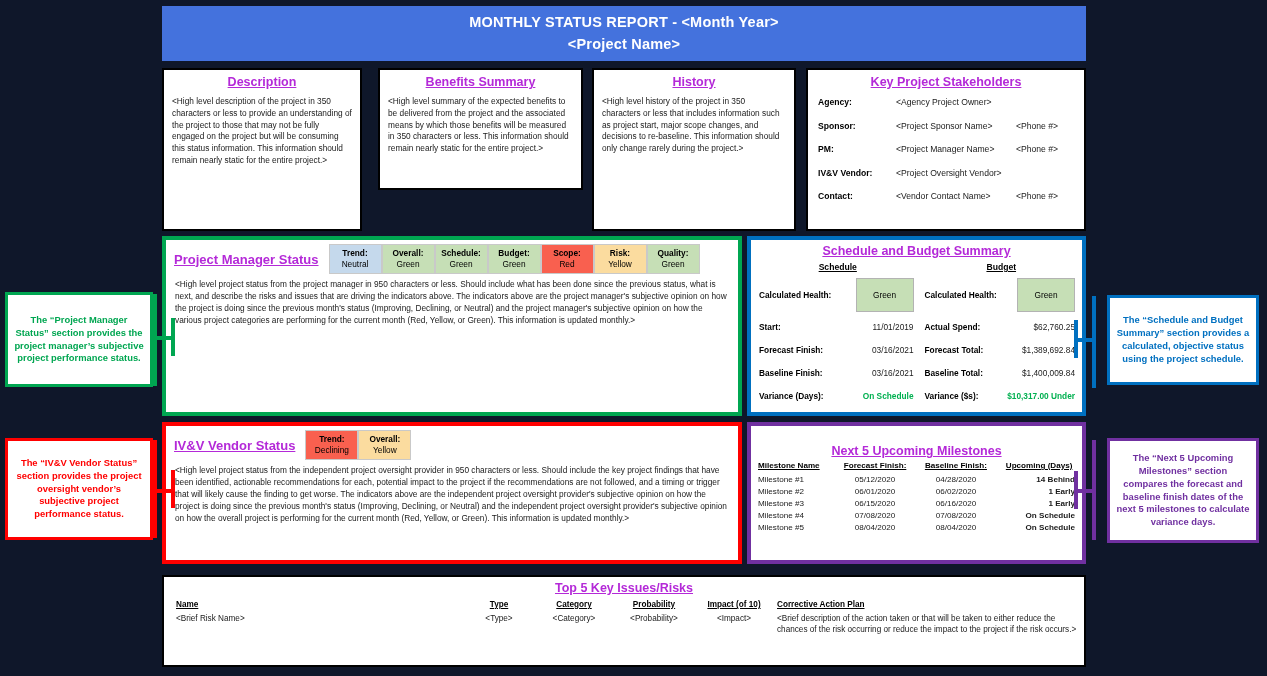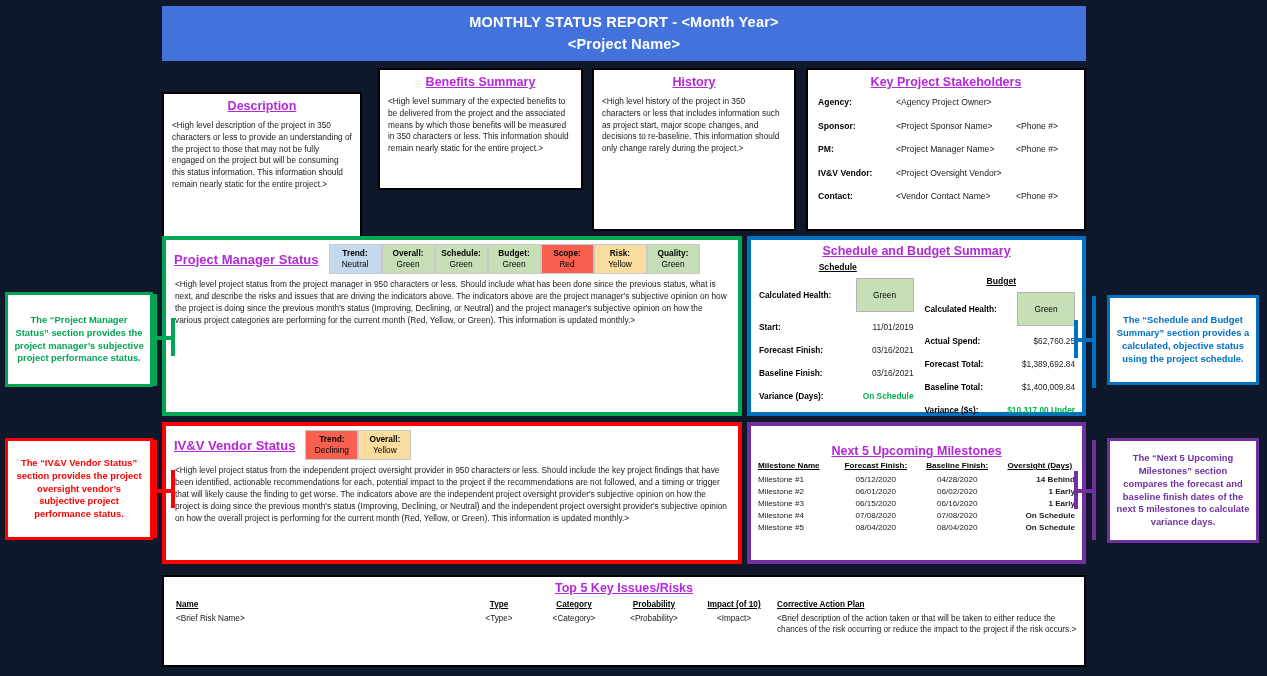--- a/index.html
+++ b/index.html
@@ -45,21 +45,21 @@
   }
   .panel-body {
     font-size: 8.3px;
     line-height: 1.42;
     color: #1a1a1a;
     padding: 7px 8px 0 8px;
     text-align: left;
   }
 
   
-  #box-description { left: 162px; top: 68px; width: 200px; height: 163px; margin-top: 24px; }
+  #box-description { left: 162px; top: 68px; width: 200px; height: 163px; }
   #box-benefits    { left: 378px; top: 68px; width: 205px; height: 122px; }
   #box-history     { left: 592px; top: 68px; width: 204px; height: 163px; }
   #box-stake       { left: 806px; top: 68px; width: 280px; height: 163px; }
 
   
   .stake-rows { padding: 8px 6px 0 10px; font-size: 8.6px; }
   .stake-row {
     display: flex; align-items: baseline;
     margin-bottom: 13.5px;
   }
@@ -142,21 +142,21 @@
   .sb-val { margin-left: auto; color: #1a1a1a; text-align: right; padding-right: 3px; }
   .sb-val.green { color: #00b050; font-weight: bold; }
   .health-chip {
     margin-left: auto; margin-right: 3px;
     background: #c6dfb6; border: 1px solid #b3b3b3;
     width: 58px; height: 34px;
     display: flex; align-items: center; justify-content: center;
     font-size: 8.3px; color: #000;
   }
   .sb-col.left { padding-left: 4px; }
-  .sb-col.right { padding-left: 8px; margin-top: 14px; }
+  .sb-col.right { padding-left: 8px; }
 
   
   #milestones {
     position: absolute;
     left: 747px; top: 422px; width: 339px; height: 142px;
     border: 4px solid #7030a0;
     background: #ffffff;
   }
   #milestones .panel-title { padding-top: 18px; }
   table.ms {
@@ -431,21 +431,21 @@
       <thead>
         <tr>
           <th class="name-h">Milestone Name</th>
           <th class="c">
             <span>Forecast Finish:</span>
           </th>
           <th class="c">
             <span>Baseline Finish:</span>
           </th>
           <th class="c">
-            <span>Oversight (Days)</span>
+            <span>Upcoming (Days)</span>
           </th>
         </tr>
       </thead>
       <tbody>
         <tr>
           <td class="name">Milestone #1</td>
           <td class="c">05/12/2020</td>
           <td class="c">04/28/2020</td>
           <td class="var v-behind">14 Behind</td>
         </tr>

